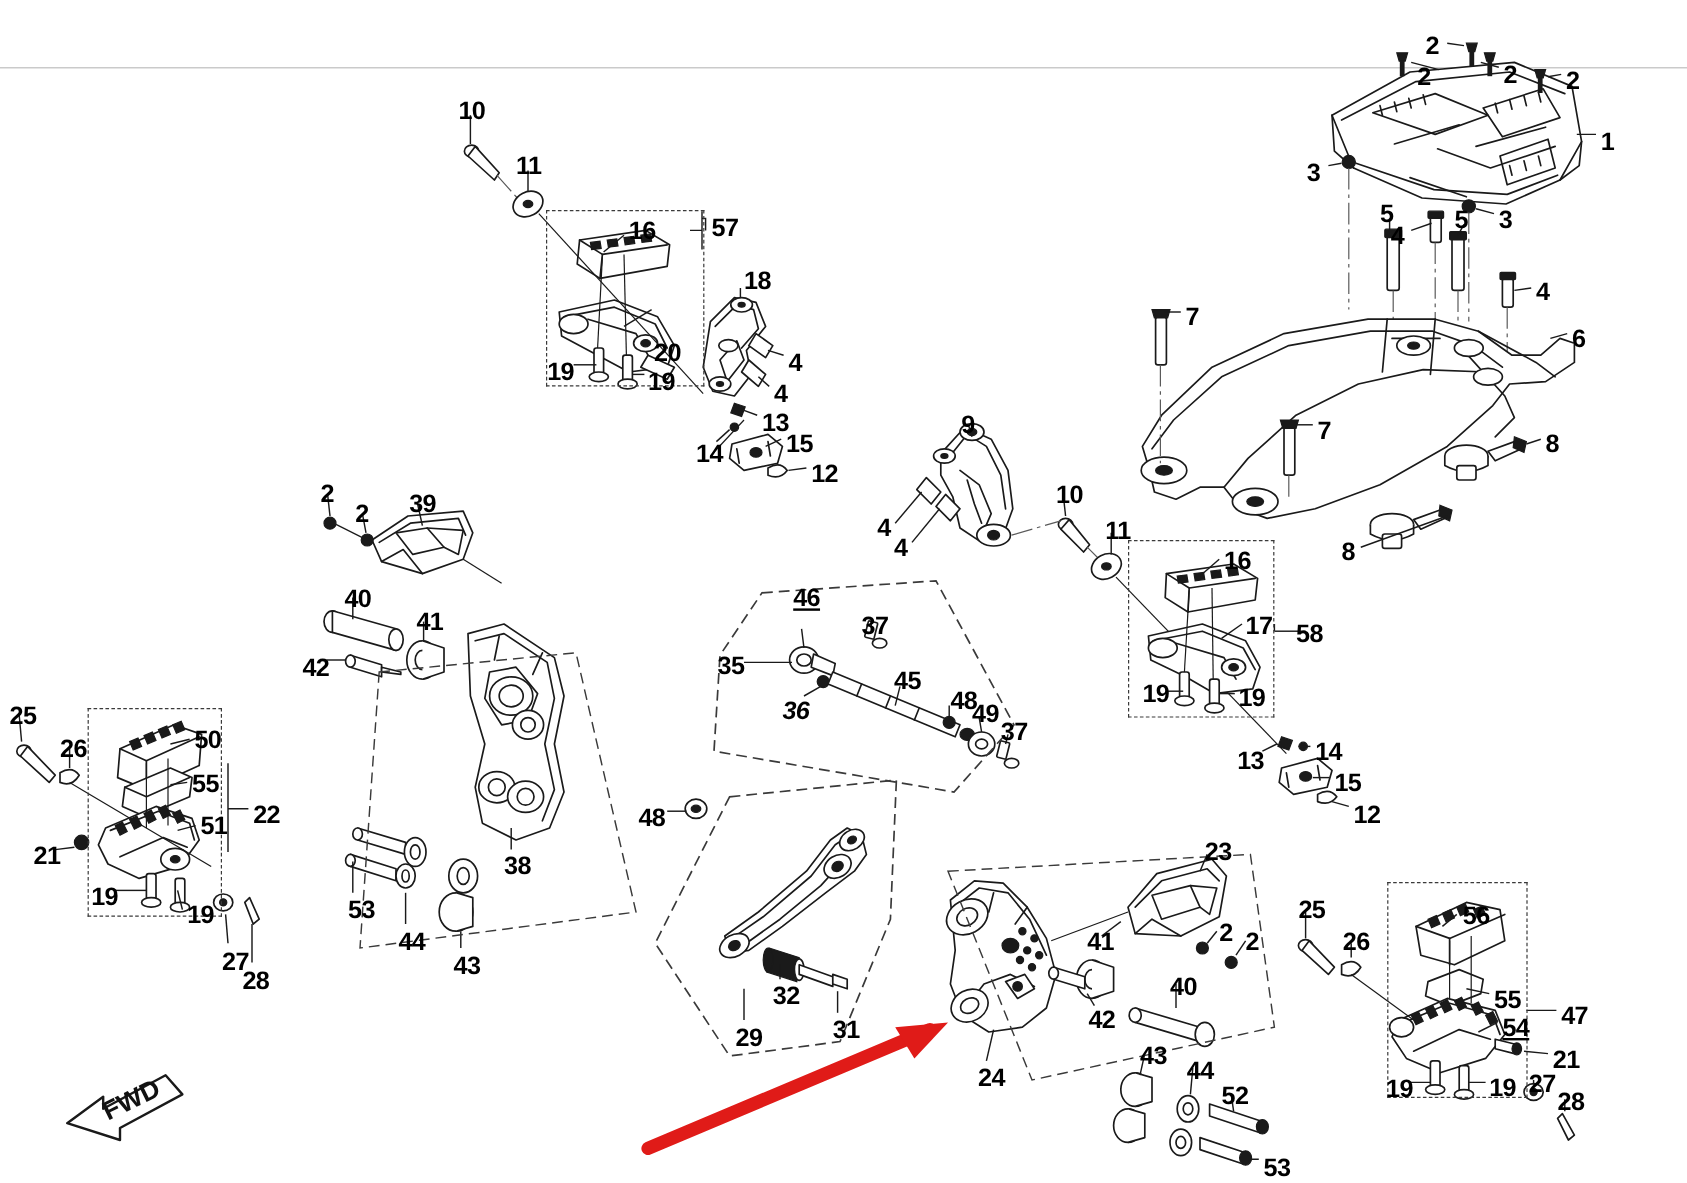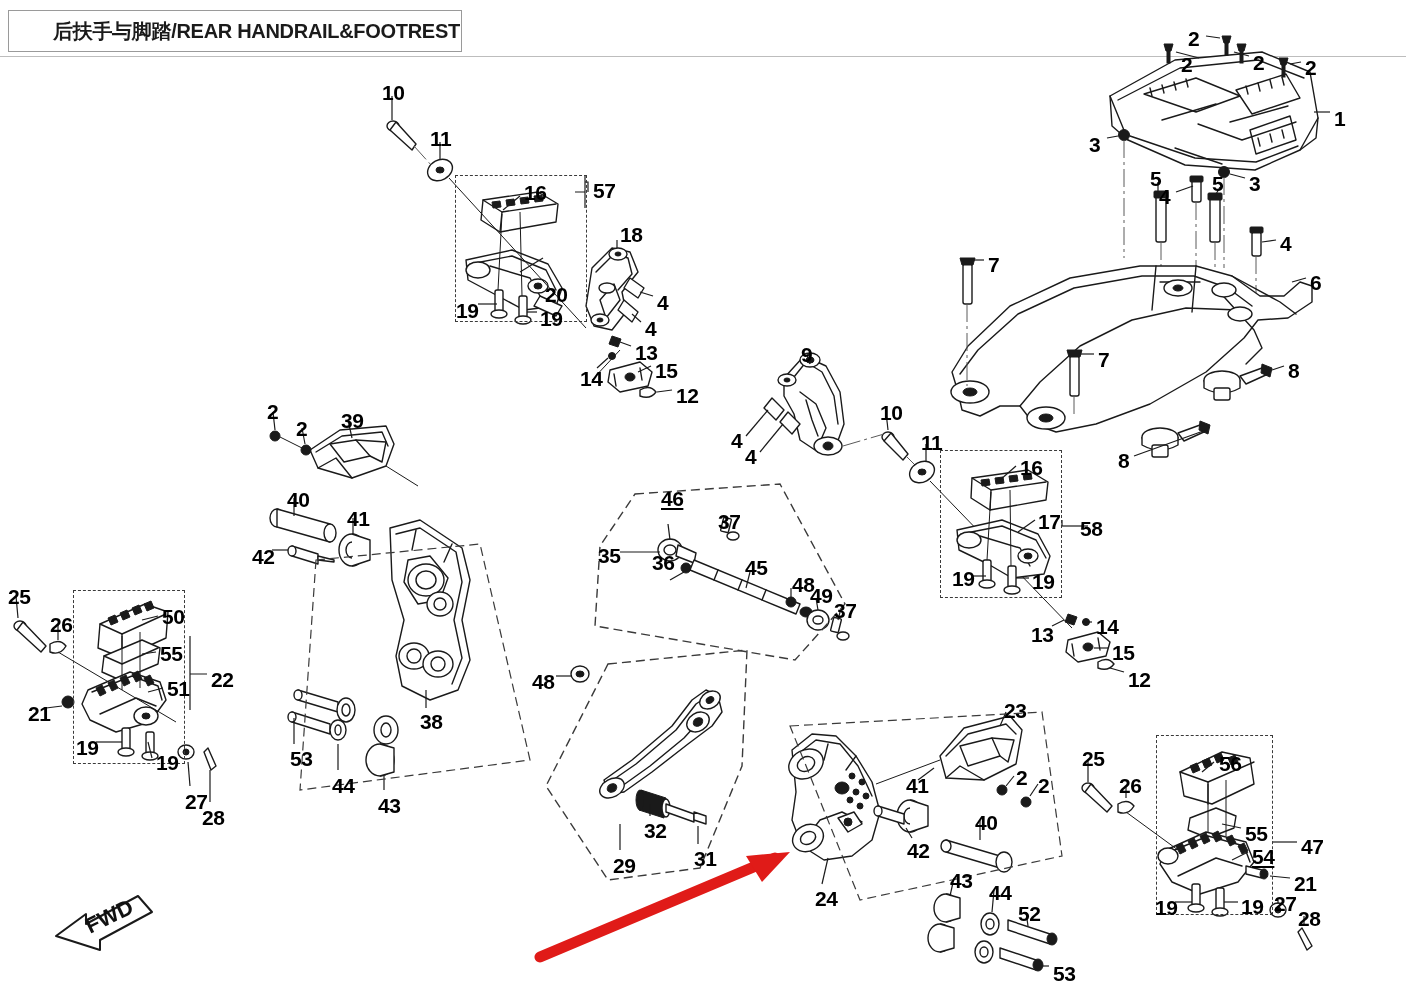--- a/index.html
+++ b/index.html
@@ -36,23 +36,20 @@
   #red-arrow{position:absolute;left:0;top:0;width:1406px;height:986px;}
 
   
   #fwd{position:absolute;left:52px;top:892px;width:110px;height:62px;}
 </style>
 </head>
 <body>
 
 <div id="sheet">
 
-  <div id="title-block">
-    <span class="title-text">后扶手与脚踏/REAR HANDRAIL&amp;FOOTREST</span>
-  </div>
   <div id="title-rule"></div>
 
   <svg id="art" viewBox="0 0 1406 986" xmlns="http://www.w3.org/2000/svg">
     <defs>
       <style>
         .s{fill:none;stroke:#1a1a1a;stroke-width:1.4;stroke-linejoin:round;stroke-linecap:round;}
         .sf{fill:#ffffff;stroke:#1a1a1a;stroke-width:1.4;stroke-linejoin:round;}
         .dk{fill:#1a1a1a;stroke:#1a1a1a;stroke-width:1;}
         .thin{fill:none;stroke:#1a1a1a;stroke-width:1;}
         .ld{fill:none;stroke:#1a1a1a;stroke-width:1.2;}
@@ -684,21 +681,21 @@
       <div class="lbl" style="left: 76px; top: 737px;">19</div>
       <div class="lbl" style="left: 156px; top: 752px;">19</div>
       <div class="lbl" style="left: 185px; top: 791px;">27</div>
       <div class="lbl" style="left: 202px; top: 807px;">28</div>
       <div class="lbl" style="left: 290px; top: 748px;">53</div>
       <div class="lbl" style="left: 332px; top: 775px;">44</div>
       <div class="lbl" style="left: 378px; top: 795px;">43</div>
       <div class="lbl" style="left: 598px; top: 545px;">35</div>
       <div class="lbl" style="left: 661px; top: 488px; text-decoration: underline;">46</div>
       <div class="lbl" style="left: 718px; top: 511px;">37</div>
-      <div class="lbl" style="left: 652px; top: 552px;">36</div>
+      <div class="lbl" style="left: 652px; top: 582px; font-style: italic;">36</div>
       <div class="lbl" style="left: 745px; top: 557px;">45</div>
       <div class="lbl" style="left: 792px; top: 574px;">48</div>
       <div class="lbl" style="left: 810px; top: 585px;">49</div>
       <div class="lbl" style="left: 834px; top: 600px;">37</div>
       <div class="lbl" style="left: 532px; top: 671px;">48</div>
       <div class="lbl" style="left: 644px; top: 820px;">32</div>
       <div class="lbl" style="left: 694px; top: 848px;">31</div>
       <div class="lbl" style="left: 613px; top: 855px;">29</div>
       <div class="lbl" style="left: 1004px; top: 700px;">23</div>
       <div class="lbl" style="left: 906px; top: 775px;">41</div>

